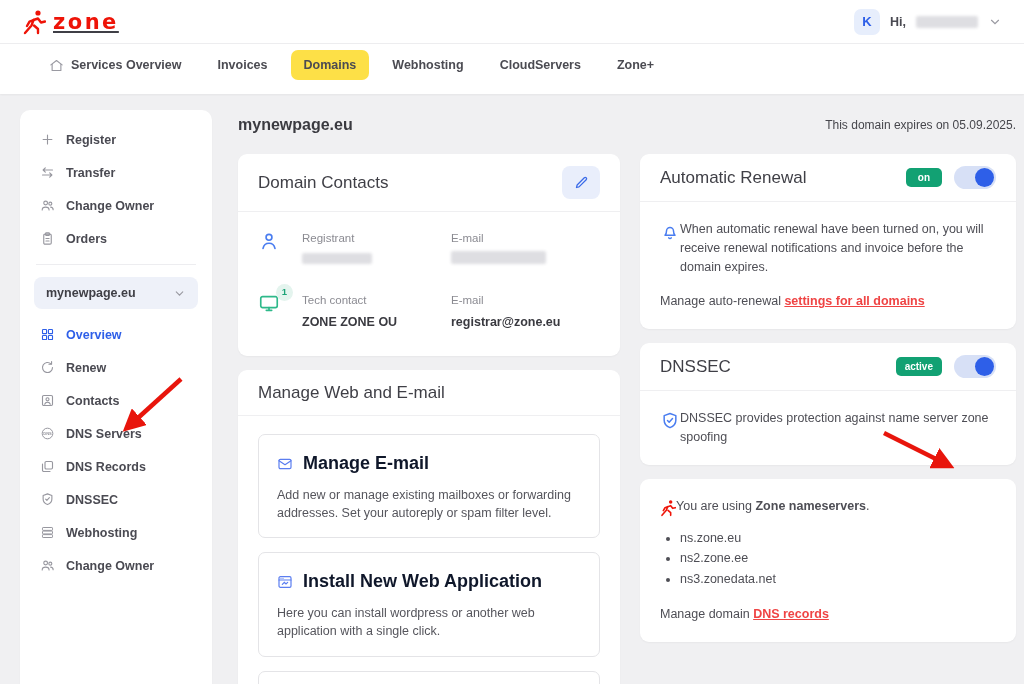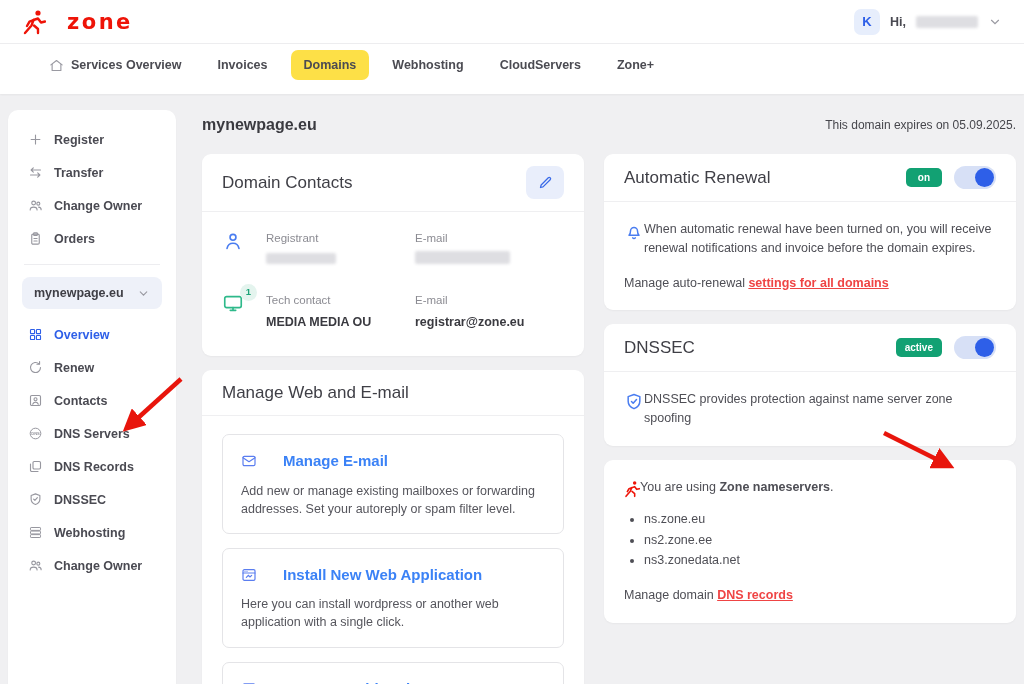--- a/index.html
+++ b/index.html
@@ -3,40 +3,40 @@
 <meta charset="utf-8">
 <style>
   * { margin:0; padding:0; box-sizing:border-box; }
   html,body { width:1024px; height:684px; overflow:hidden; background:#f0f0f2;
     font-family:"Liberation Sans", sans-serif; color:#3f3f46; }
   .svgi { display:inline-block; vertical-align:middle; }
 
   
   .header { height:44px; background:#fff; display:flex; align-items:center;
     justify-content:space-between; padding:0 22px; border-bottom:1px solid #ededef; }
-  .logo { display:flex; align-items:center; gap:21px; cursor:pointer; }
+  .logo { display:flex; align-items:center; gap:7px; cursor:pointer;text-decoration:underline; }
   .logo-text { color:#ee1408; font-size:21px; font-weight:800; letter-spacing:2.5px;
     text-transform:lowercase; font-family:"DejaVu Sans", sans-serif; }
   .userchip { display:flex; align-items:center; gap:10px; cursor:pointer; }
   .avatar { width:26px; height:26px; border-radius:7px; background:#e7eefc; color:#2e5fe8;
     font-size:13px; font-weight:700; display:flex; align-items:center; justify-content:center; }
   .greeting { font-size:12.5px; font-weight:600; color:#4a4a52; }
   .redacted { display:inline-block; background:#dedee2; border-radius:2px; filter:blur(1.5px); }
 
   
   .navbar { height:50px; background:#fff; display:flex; align-items:center; gap:10px;
     padding:0 0 8px 36px; box-shadow:0 1px 2px rgba(0,0,0,0.05); position:relative; z-index:2; }
   .tab { display:flex; align-items:center; gap:7px; font-size:12.5px; font-weight:700;
     color:#4b4b52; padding:8px 13px; border-radius:7px; cursor:pointer; }
   .tab.active { background:#fde047; }
   .tab .svgi { color:#9a9aa2; }
 
   
   .main { display:flex; height:590px; padding-top:16px; }
-  .sidebar { width:168px; margin-left:8px; background:#fff; border-radius:10px 10px 0 0;
+  .sidebar { width:192px; margin-left:20px; background:#fff; border-radius:10px 10px 0 0;
     box-shadow:0 1px 2px rgba(0,0,0,0.04); padding-top:12px; flex-shrink:0; }
   .side-item { display:flex; align-items:center; gap:11px; padding:8px 20px; font-size:12.5px;
     font-weight:600; color:#4a4a52; cursor:pointer; margin:2px 0; }
   .side-item .svgi { color:#97979f; flex-shrink:0; }
   .side-item.active { color:#2e5fe8; }
   .side-item.active .svgi { color:#2e5fe8; }
   .side-divider { border:none; border-top:1px solid #ededf0; margin:10px 16px 0 16px; }
   .domain-select { margin:12px 14px 10px 14px; background:#eef1f9; border-radius:8px;
     padding:9px 12px; display:flex; align-items:center; justify-content:space-between;
     font-size:12.5px; font-weight:600; color:#3f3f46; cursor:pointer; }
@@ -75,22 +75,22 @@
   .contact-icon { position:relative; width:30px; }
   .mini-badge { position:absolute; top:-8px; left:18px; width:17px; height:17px;
     border-radius:50%; background:#e4f4ee; color:#1ca377; font-size:9.5px; font-weight:700;
     display:flex; align-items:center; justify-content:center; }
   .field-label { font-size:11.5px; color:#8b8b92; margin-bottom:4px; }
   .field-value { font-size:12.5px; font-weight:700; color:#3a3a40; }
 
   
   .subcard { border:1px solid #e4e4e7; border-radius:7px; padding:15px 18px;
     margin-bottom:14px; cursor:pointer; }
-  .subcard-title { display:flex; align-items:center; gap:26px; font-size:15px;
-    font-weight:700; color:#3b82f6; }
+  .subcard-title { display:flex; align-items:center; gap:10px; font-size:18px;
+    font-weight:700; color:#0f172a; }
   .subcard-title .svgi { color:#5b7ef0; }
   .subcard-desc { margin-top:9px; font-size:12.5px; color:#55555c; line-height:1.45; }
 
   
   .info-row { display:flex; align-items:flex-start; }
   .info-row .svgi { color:#4a7df0; flex-shrink:0; margin-top:2px; }
   .manage-line { margin-top:16px; font-size:12.5px; color:#4e4e55; }
   .manage-line a { color:#ef4444; font-weight:700; text-decoration:underline; cursor:pointer; }
   .ns-list { margin:12px 0 0 20px; }
   .ns-list li { margin:2px 0; color:#4e4e55; }
@@ -292,21 +292,21 @@
             <div class="contact-row">
               <div class="contact-icon">
                 <svg class="svgi" width="22" height="22" viewBox="0 0 24 24" fill="none" stroke="#2eb98a" stroke-width="1.8" stroke-linecap="round">
                     <rect x="3" y="5" width="18" height="12" rx="2"></rect>
                     <path d="M9 20h6M12 17v3"></path>
                   </svg>
                 <span class="mini-badge">1</span>
               </div>
               <div>
                 <div class="field-label">Tech contact</div>
-                <div class="field-value">MEDIA MEDIA OU</div>
+                <div class="field-value">ZONE ZONE OU</div>
               </div>
               <div>
                 <div class="field-label">E-mail</div>
                 <div class="field-value">registrar@zone.eu</div>
               </div>
             </div>
           </div>
         </div>
 
         <div class="card">

